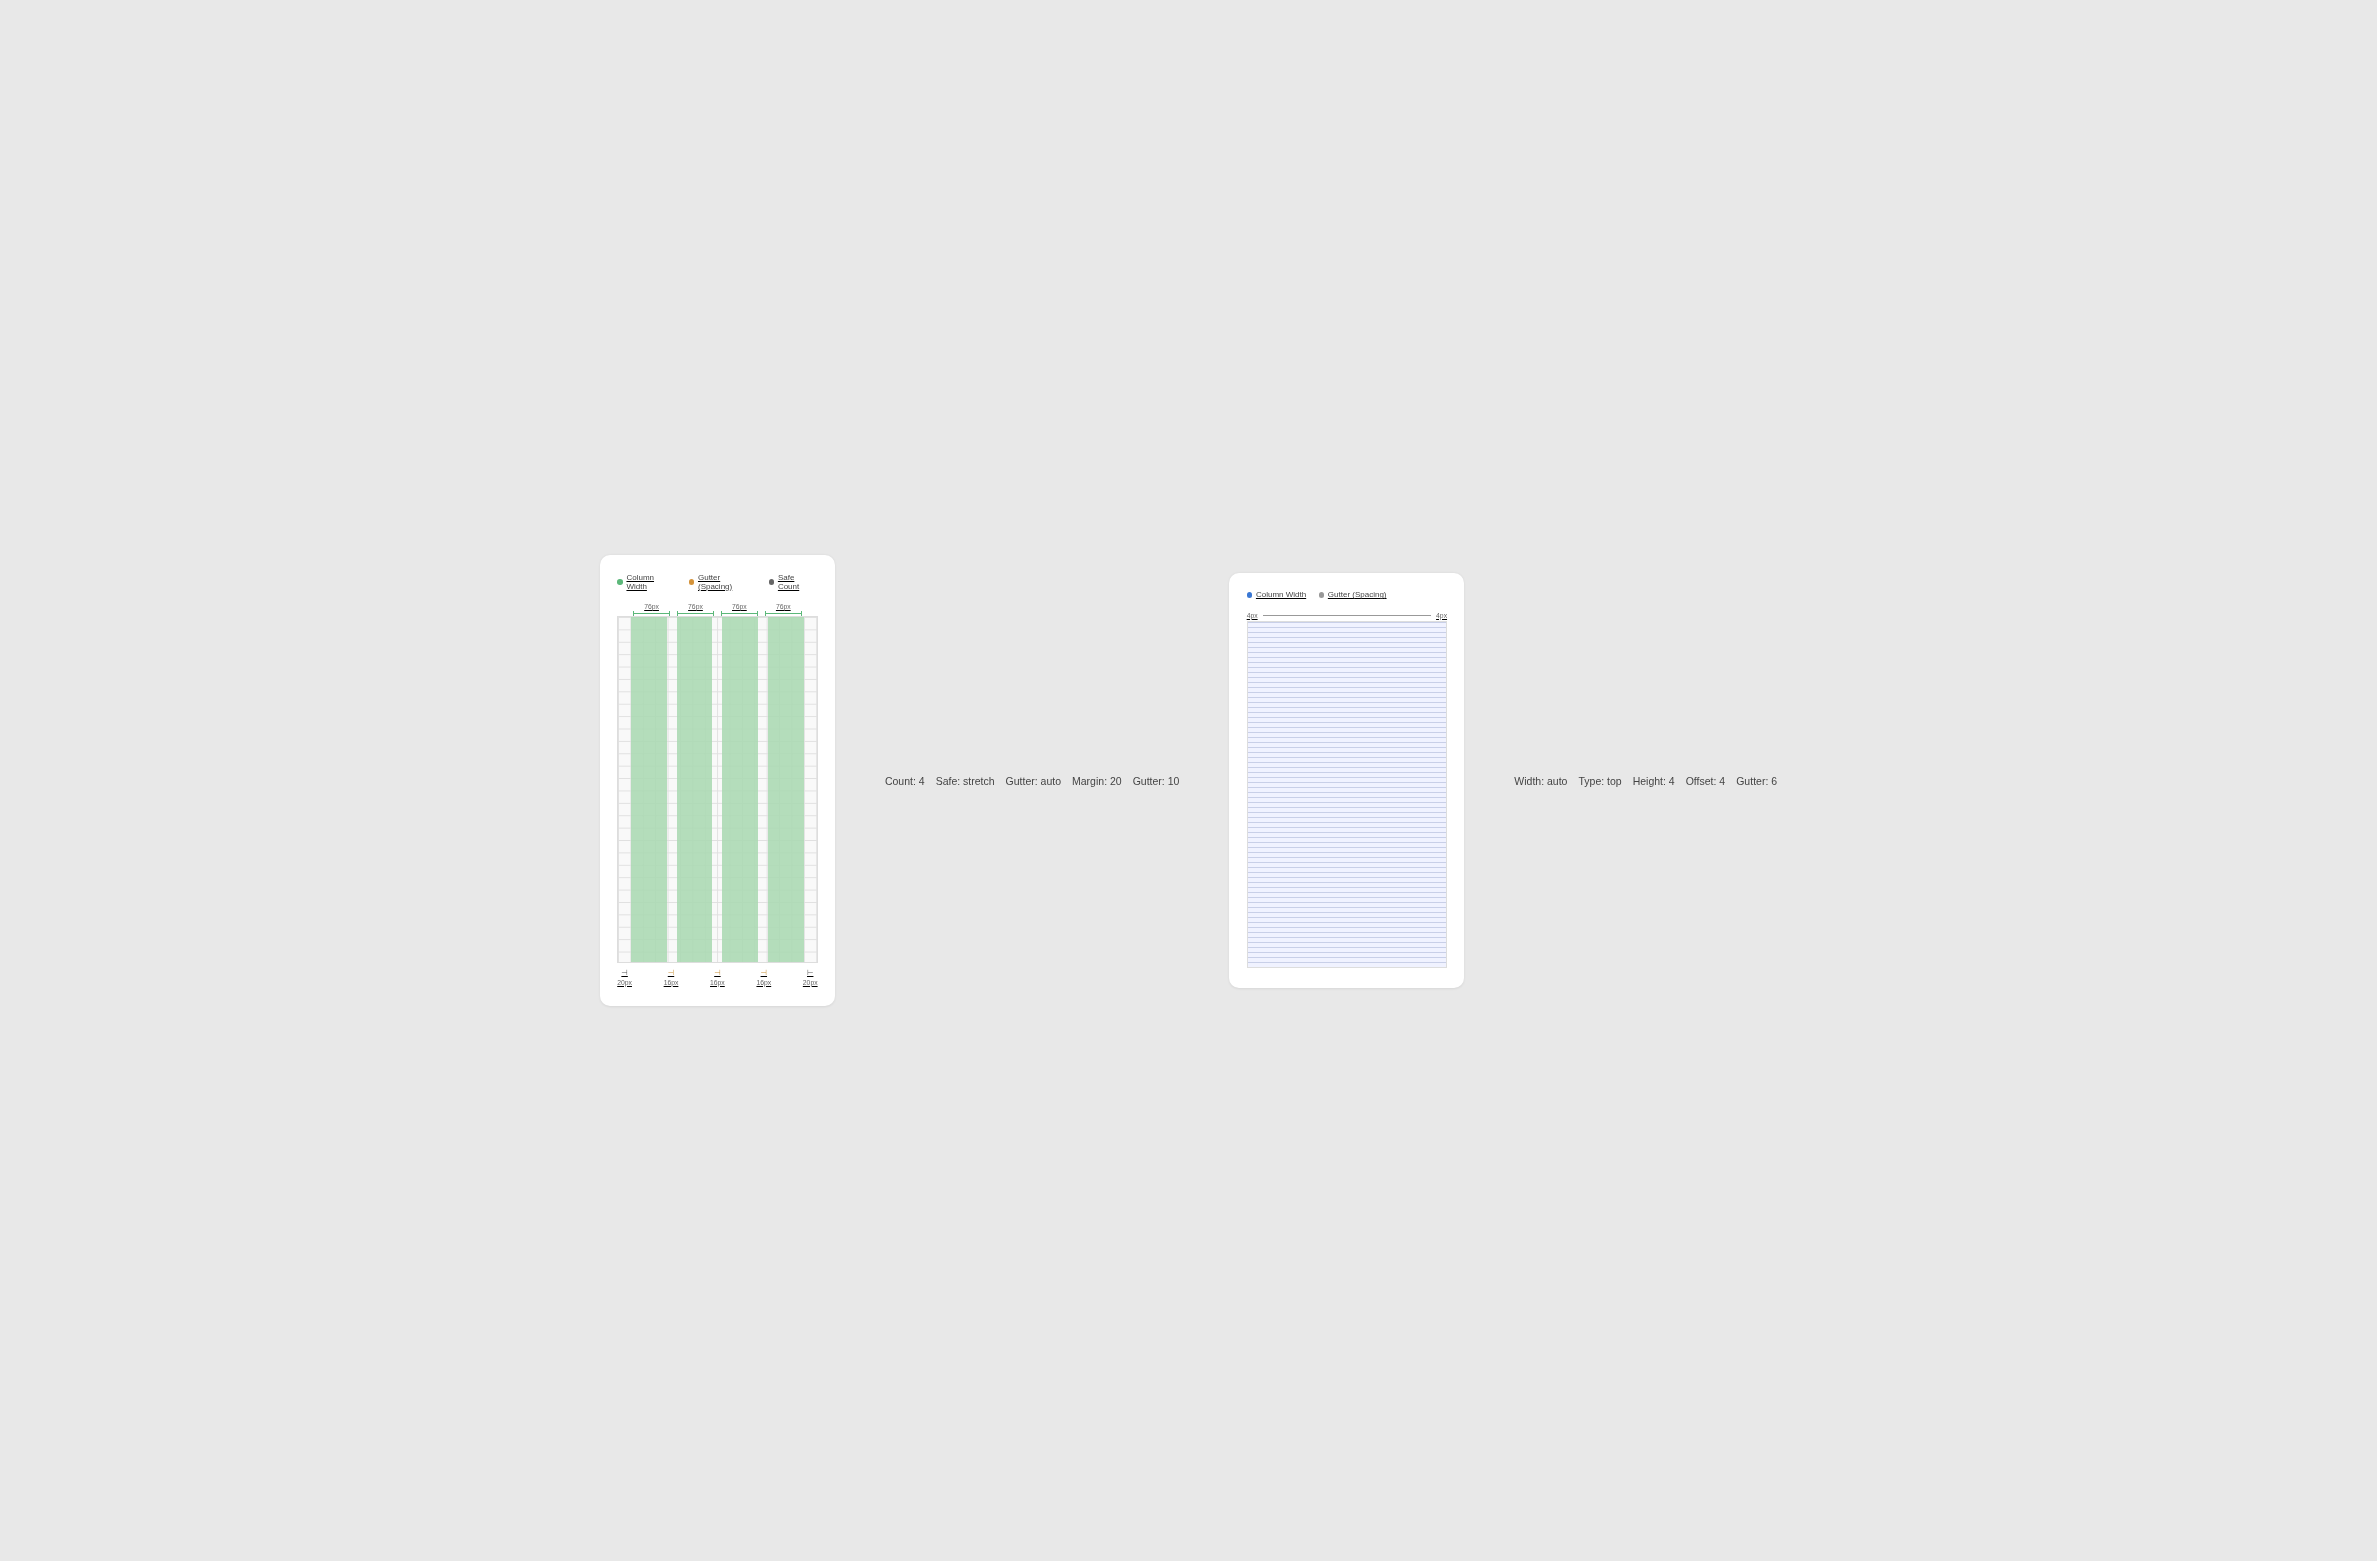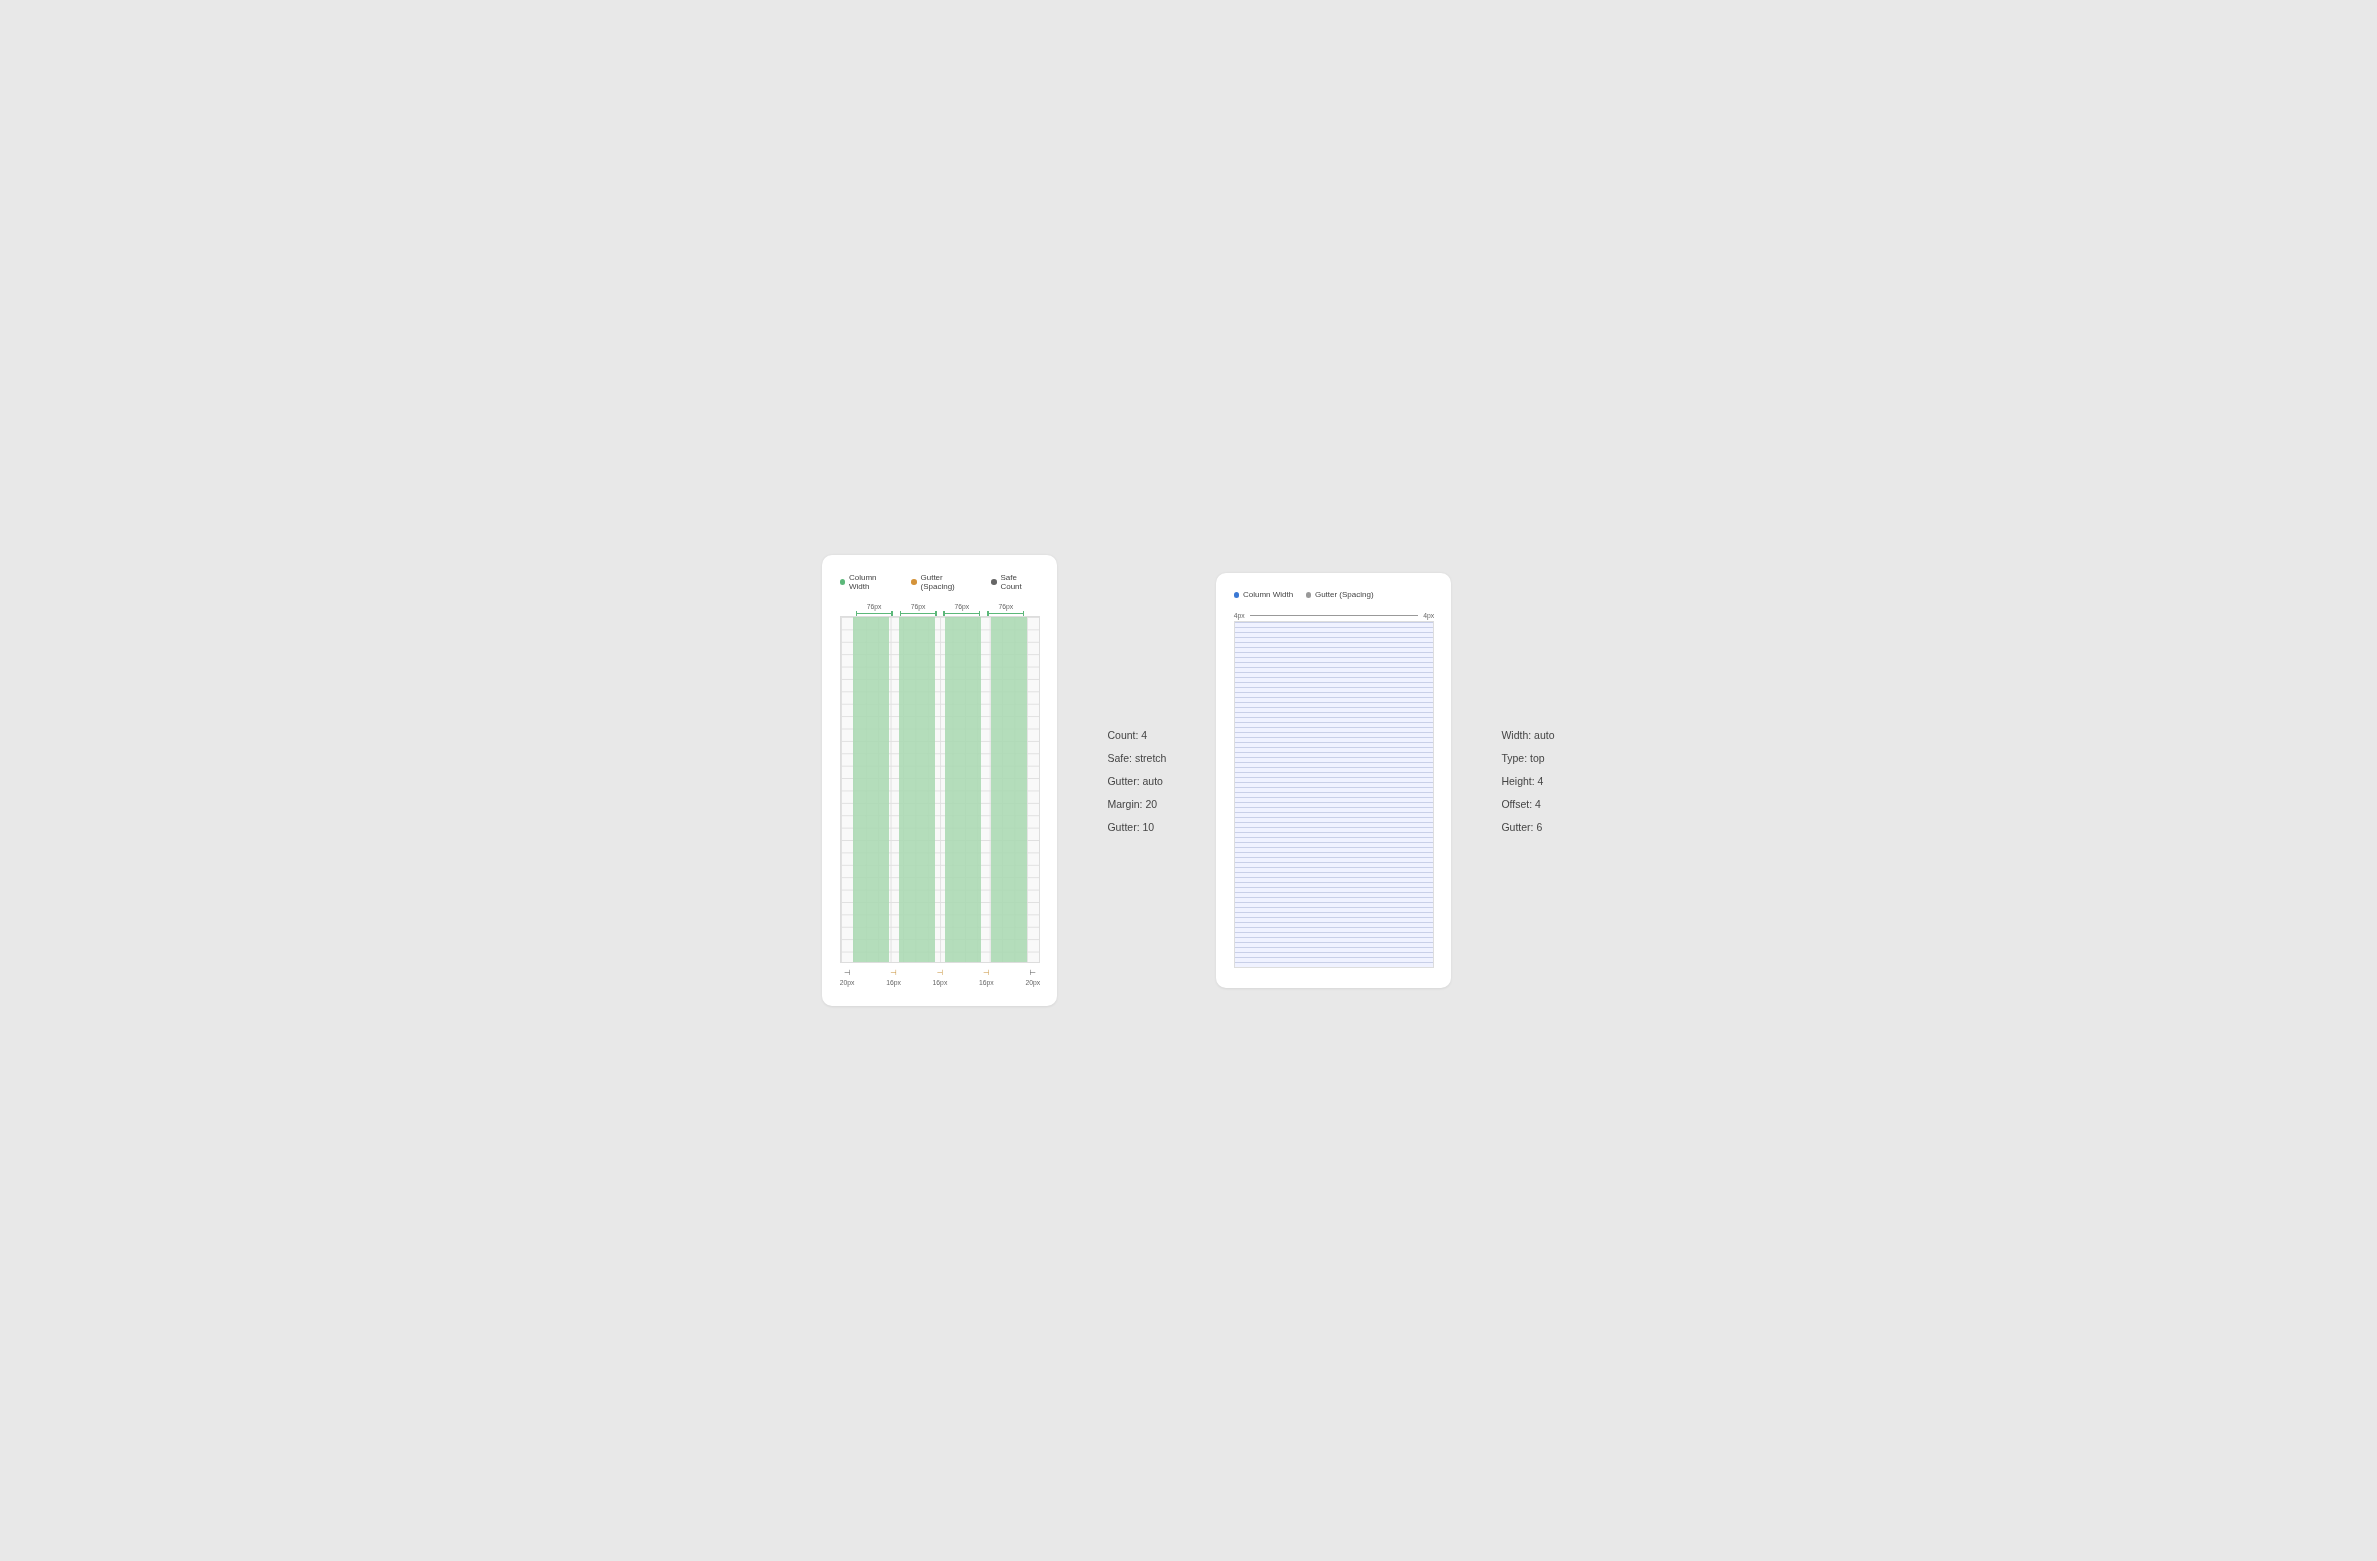--- a/index.html
+++ b/index.html
@@ -11,20 +11,21 @@
       align-items: center;
       min-height: 100vh;
       padding: 25px;
       gap: 37px;
     }
     .card {
       background: #ffffff;
       border-radius: 10px;
       padding: 17.3px 17.3px 20px 17.3px;
       box-shadow: 0 0.6px 2.5px rgba(0,0,0,0.08);
+      text-decoration: underline;
     }
     .card-left {
       width: 235px;
     }
     .legend {
       display: flex;
       align-items: center;
       gap: 12.4px;
       margin-bottom: 12.4px;
     }
@@ -123,21 +124,21 @@
     .bottom-icon {
       font-size: 7.4px;
       color: #c8923a;
       margin-bottom: 1.2px;
     }
     .bottom-icon-dark {
       color: #555;
     }
     .info-panel {
       display: flex;
-      flex-direction: column;
+      flex-direction: row;
       gap: 11px;
       justify-content: center;
       align-self: center;
     }
     .info-item {
       font-size: 10.5px;
       color: #444;
       font-weight: 400;
     }
     .card-right {

